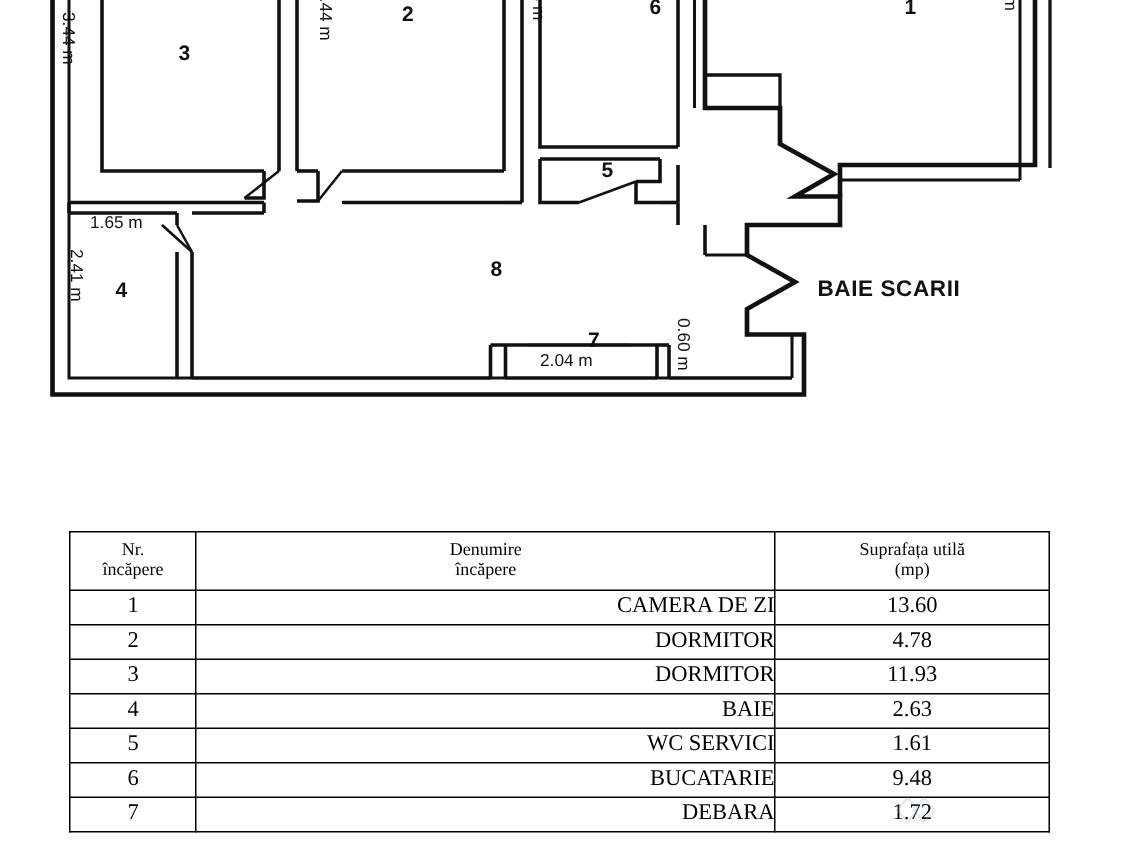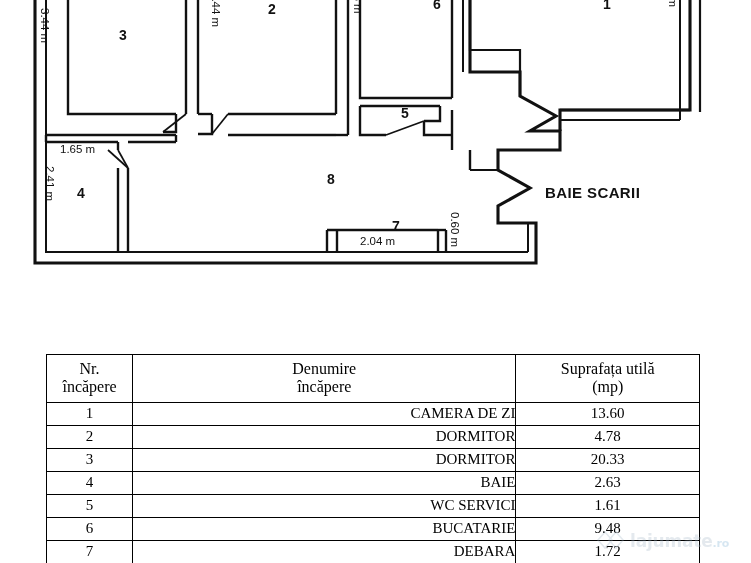--- a/index.html
+++ b/index.html
@@ -74,21 +74,21 @@
     width: 654px;
     font-family: "Liberation Serif", serif;
     color: #000;
   }
   table.rooms th, table.rooms td {
     border: 1.3px solid #000;
     padding: 0;
   }
   table.rooms thead th {
     font-weight: 400;
-    font-size: 16px;
+    font-size: 12px;
     line-height: 1.12;
     padding: 5px 2px 6px 2px;
     text-align: center;
     vertical-align: middle;
   }
   table.rooms tbody td {
     height: 22px;
     font-size: 15px;
   }
   .col-nr   { width: 86px;  text-align: center; }
@@ -275,21 +275,21 @@
           <td class="col-area">13.60</td>
         </tr>
         <tr>
           <td class="col-nr">2</td>
           <td class="col-name">DORMITOR</td>
           <td class="col-area">4.78</td>
         </tr>
         <tr>
           <td class="col-nr">3</td>
           <td class="col-name">DORMITOR</td>
-          <td class="col-area">20.33</td>
+          <td class="col-area">11.93</td>
         </tr>
         <tr>
           <td class="col-nr">4</td>
           <td class="col-name">BAIE</td>
           <td class="col-area">2.63</td>
         </tr>
         <tr>
           <td class="col-nr">5</td>
           <td class="col-name">WC SERVICI</td>
           <td class="col-area">1.61</td>
@@ -306,18 +306,15 @@
         </tr>
       </tbody>
     </table>
   </div>
 
   <div id="watermark">
     <svg width="34" height="26" viewBox="0 0 34 26">
       <path d="M2,13 L9,5 L16,13 L9,21 Z" fill="none" stroke="#9fb4c4" stroke-width="1.6"></path>
       <path d="M13,13 L20,5 L27,13 L20,21 Z" fill="none" stroke="#9fb4c4" stroke-width="1.6"></path>
     </svg>
-    <div class="wm-text">
-      <span>lajumate</span><span class="ro">.ro</span>
-    </div>
   </div>
 
 </div>
 
 </body></html>

